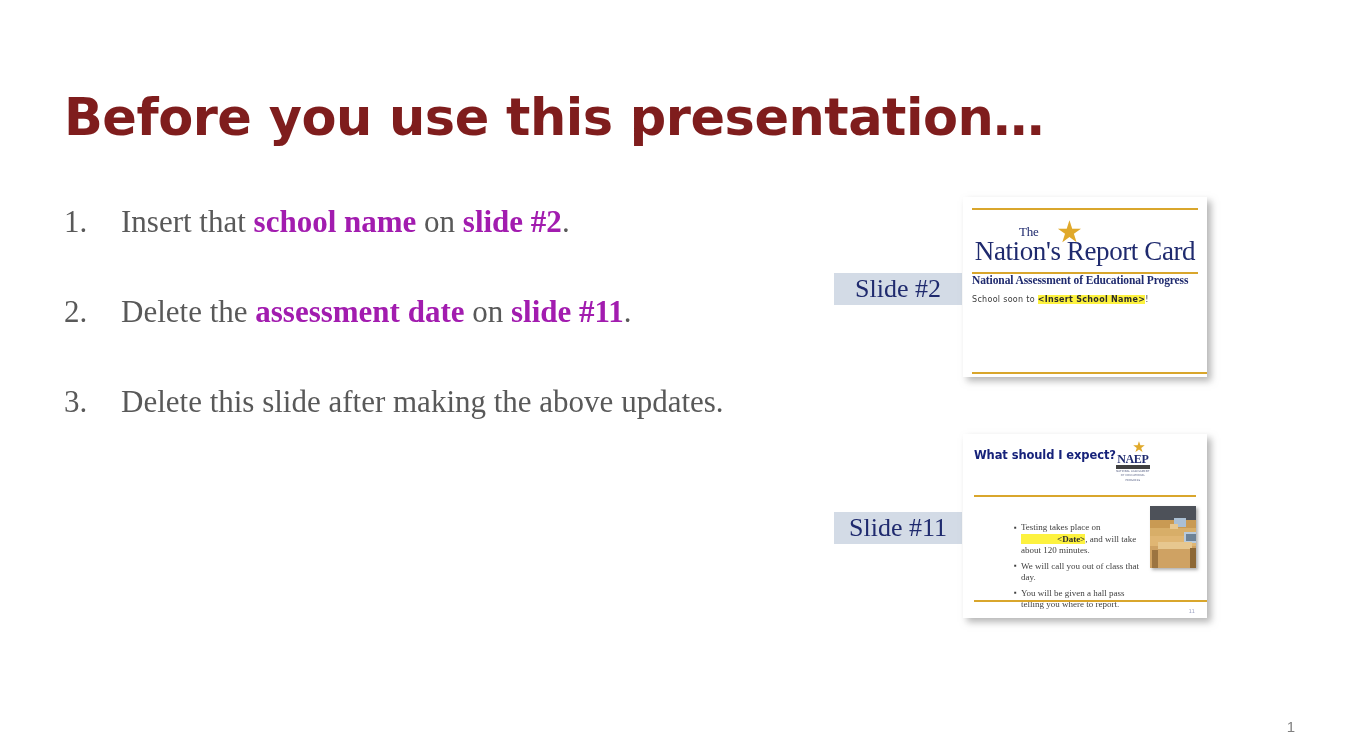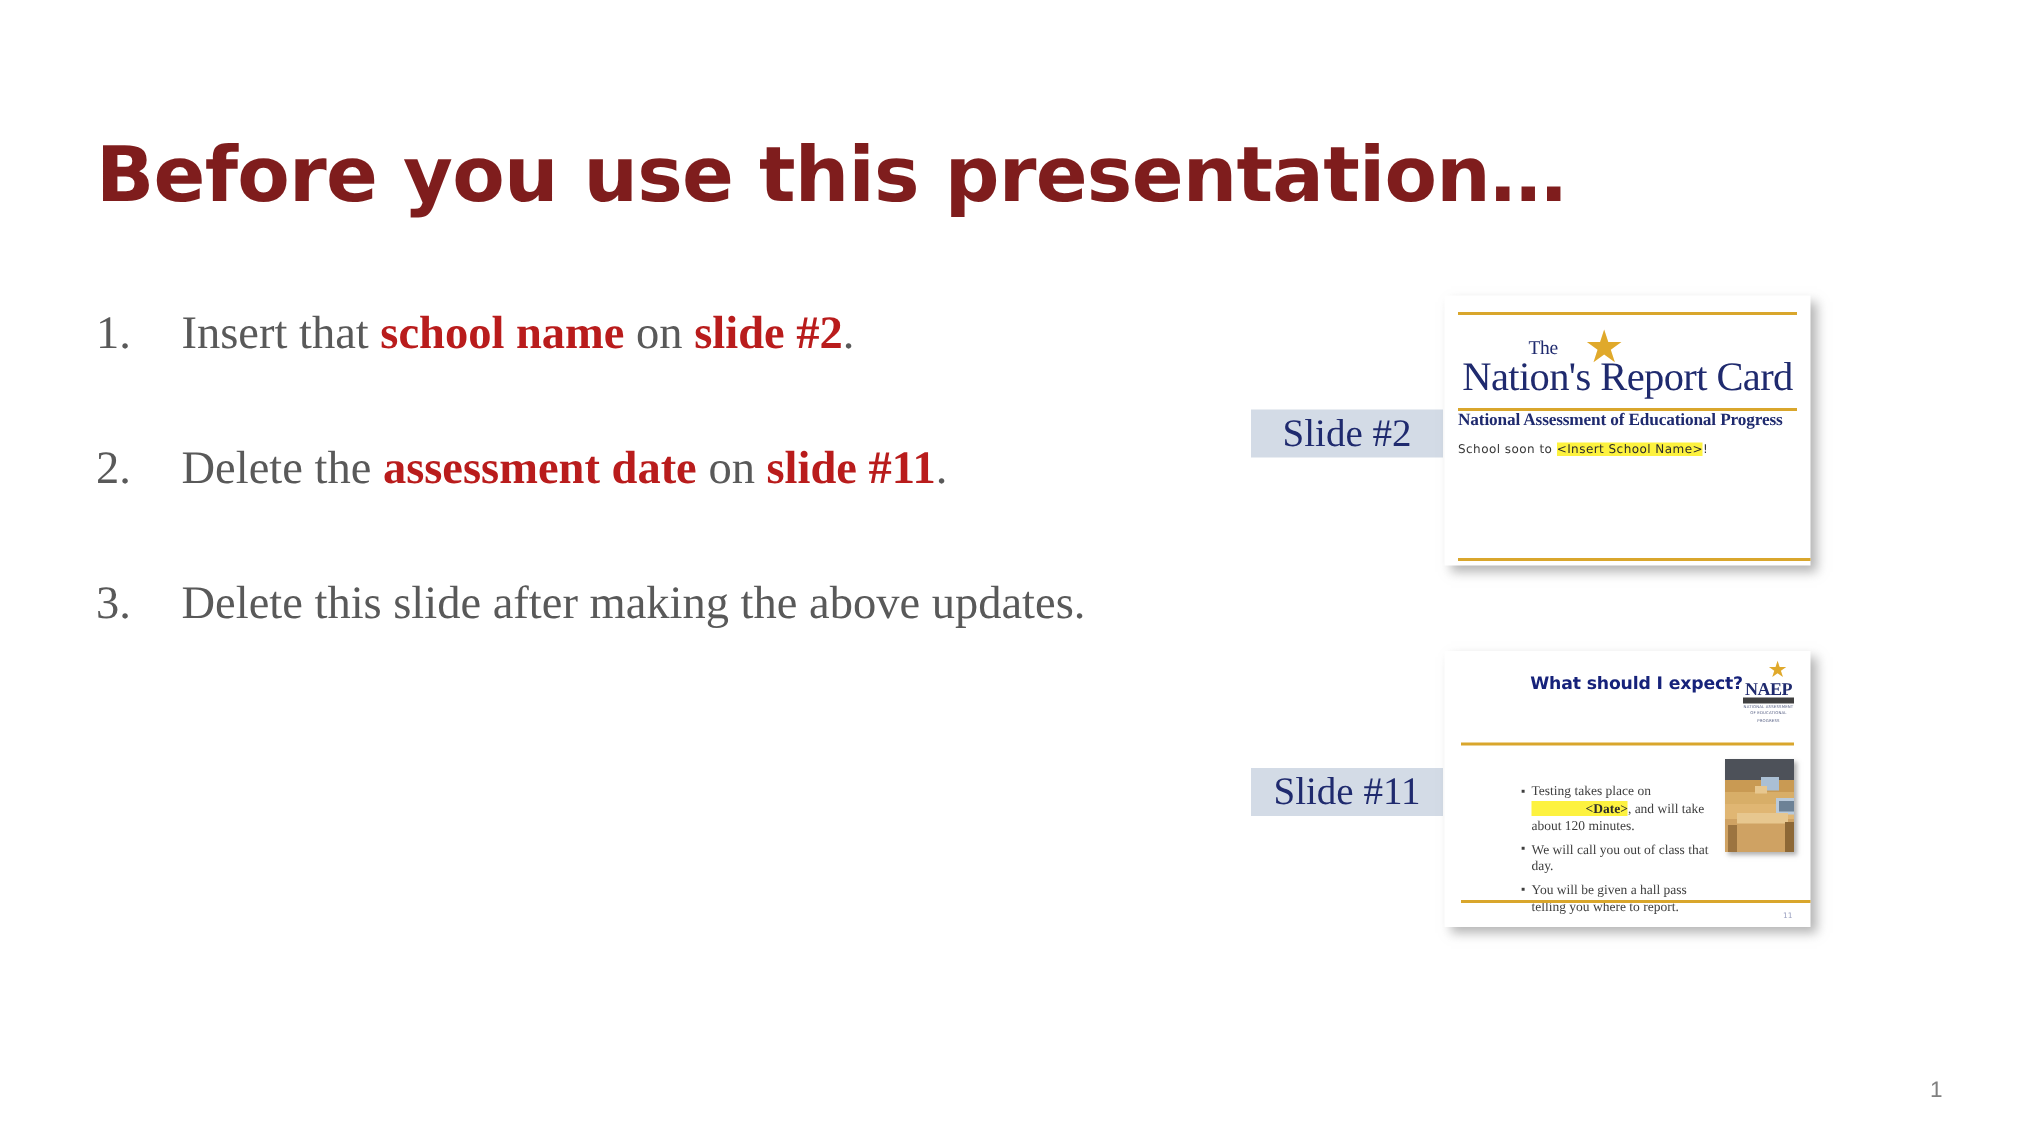--- a/index.html
+++ b/index.html
@@ -48,21 +48,21 @@
   .list-item:last-child { margin-bottom: 0; }
   .list-num {
     width: 57px;
     flex: 0 0 57px;
     color: #595959;
   }
   .list-text {
     flex: 1 1 auto;
   }
   .list-text b {
-    color: #b91c1c;
+    color: #a21caf;
     font-weight: bold;
   }
 
   
   .slide-label {
     position: absolute;
     background: #d3dbe6;
     color: #1f2a6e;
     font-family: "Liberation Serif", serif;
     font-size: 26px;
@@ -177,40 +177,41 @@
     font-family: "DejaVu Sans", sans-serif;
     font-size: 8px;
     color: #3a3a3a;
     margin-top: 9px;
     letter-spacing: 0.3px;
     white-space: nowrap;
   }
   .hl {
     background: #fdf23f;
     color: #2b2b2b;
+    font-weight: bold;
   }
   #thumb-slide2 .bottom-rule {
     position: absolute;
     left: 9px;
     right: 9px;
     bottom: 14px;
   }
 
   
   #thumb-slide11 .inner {
     position: relative;
     width: 100%;
     height: 100%;
     padding: 0 11px;
     box-sizing: border-box;
   }
   .s11-head {
     display: flex;
     align-items: flex-start;
-    justify-content: flex-end;
+    justify-content: flex-start;
     padding-top: 14px;
   }
   .s11-title {
     font-family: "DejaVu Sans", sans-serif;
     font-weight: bold;
     font-size: 11.5px;
     color: #16227a;
     letter-spacing: -0.1px;
     white-space: nowrap;
   }

